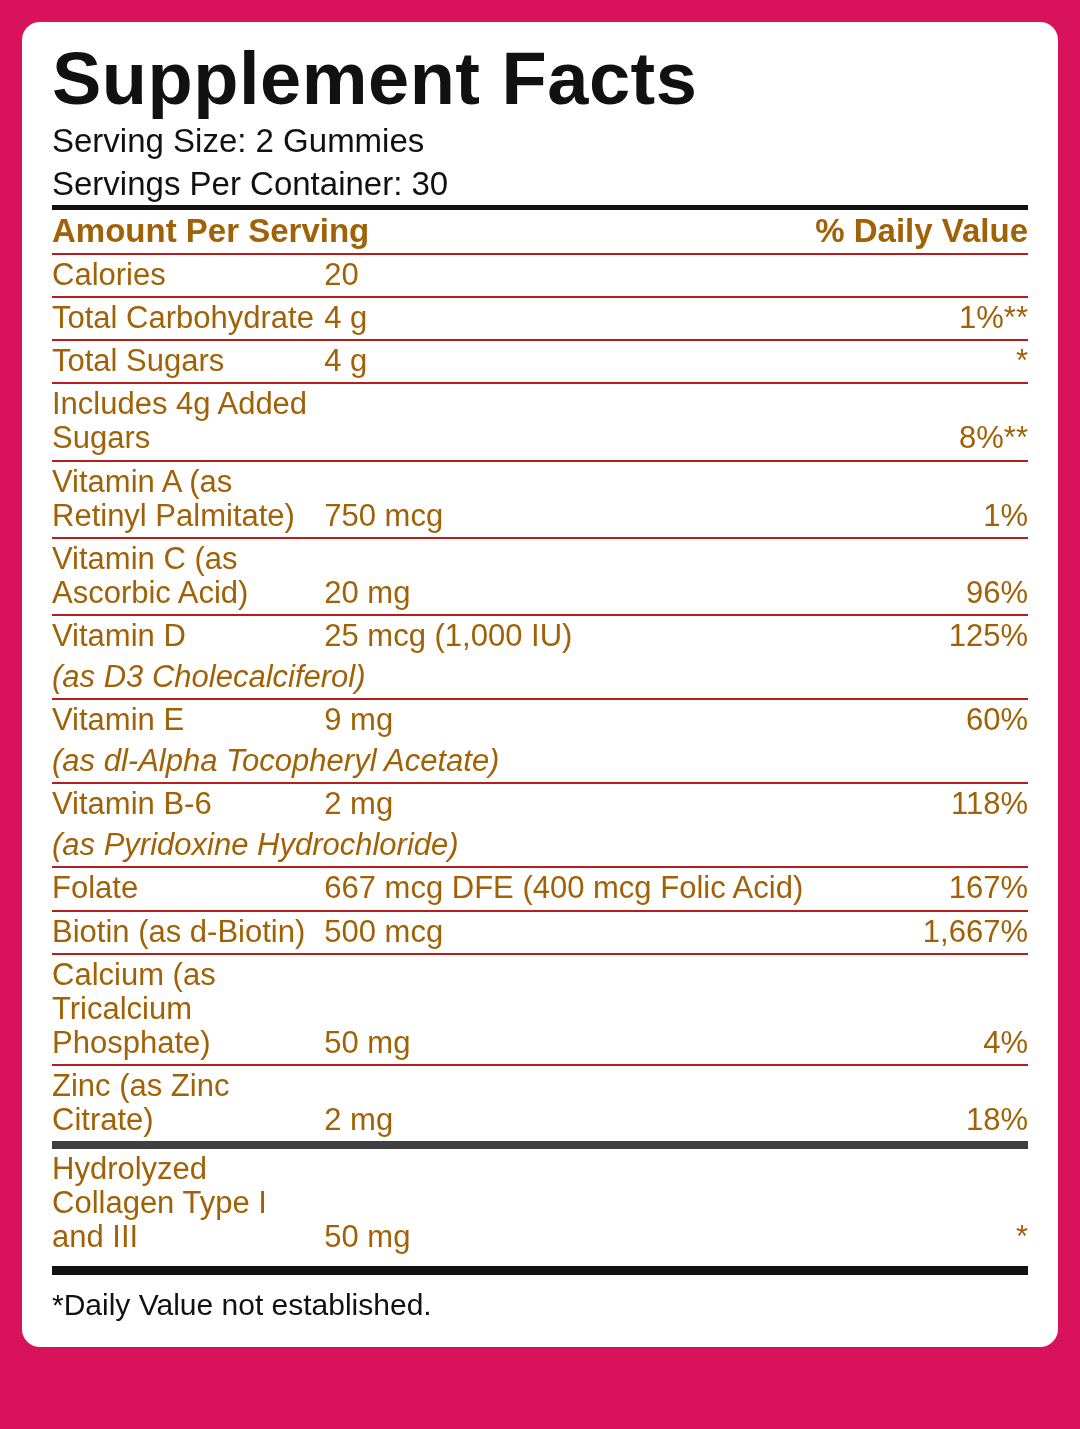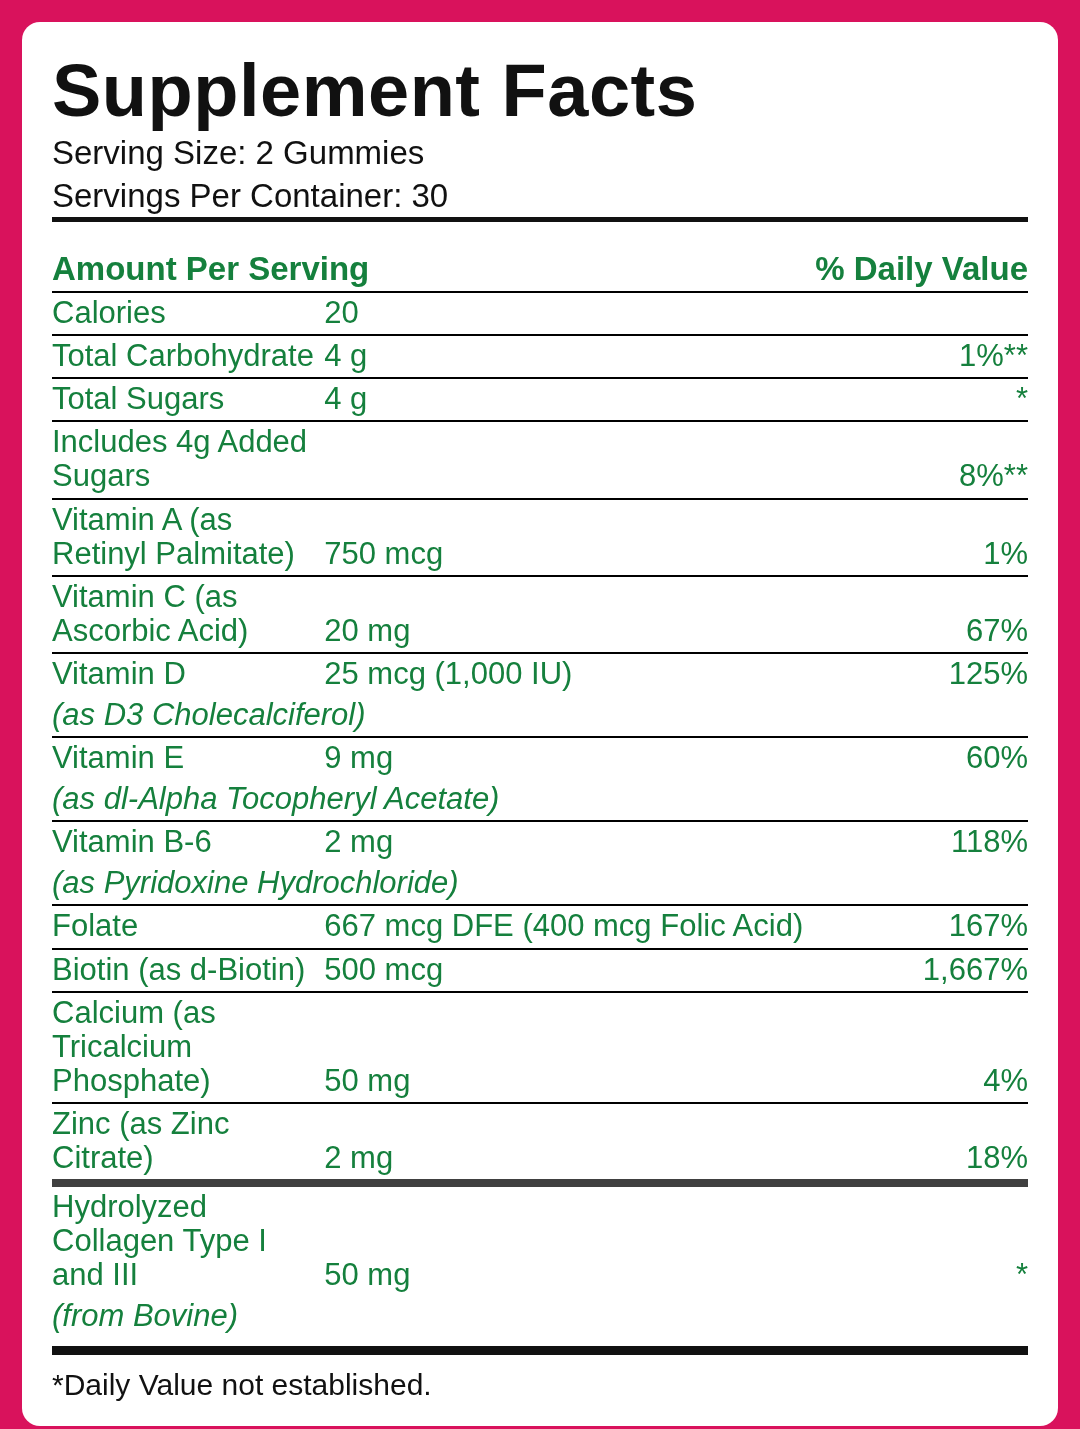--- a/index.html
+++ b/index.html
@@ -30,21 +30,21 @@
     width: 1036px;
   }
 
   .sf-title {
     font-size: 74px;
     font-weight: bold;
     letter-spacing: 0.5px;
     line-height: 0.95;
     color: #111;
     white-space: nowrap;
-    margin-top: 16px;
+    margin-top: 4px;
     margin-bottom: 6px;
     transform: scaleX(1.0);
   }
 
   .serving-line {
     font-size: 33px;
     line-height: 1.28;
     color: #111;
   }
 
@@ -53,35 +53,34 @@
     margin-top: 8px;
   }
   .rule-med {
     border-top: 5px solid #111;
   }
 
   table.sf {
     width: 100%;
     border-collapse: collapse;
     font-size: 31px;
-    color: #15803d;
-    margin-top: 26px;
+    color: #a16207;
   }
 
   table.sf td {
     padding: 3px 0 4px 0;
     vertical-align: bottom;
     line-height: 1.1;
   }
 
   .c-name   { text-align: left; }
   .c-amount { text-align: left; white-space: nowrap; padding-left: 10px !important; }
   .c-dv     { text-align: right; white-space: nowrap; width: 150px; padding-left: 12px !important; }
 
-  tr.brow td { border-top: 2px solid #000000; }
+  tr.brow td { border-top: 2px solid #b91c1c; }
   tr.nolinetop td { border-top: none; font-style: italic; }
 
   .hdr td {
     font-weight: bold;
     font-size: 33px;
     padding-bottom: 6px;
   }
 
   .indent1 { padding-left: 34px; }
   .indent2 { padding-left: 52px; }
@@ -148,21 +147,21 @@
 
         <tr class="brow">
           <td class="c-name">Vitamin A (as Retinyl Palmitate)</td>
           <td class="c-amount">750 mcg</td>
           <td class="c-dv">1%</td>
         </tr>
 
         <tr class="brow">
           <td class="c-name">Vitamin C (as Ascorbic Acid)</td>
           <td class="c-amount">20 mg</td>
-          <td class="c-dv">67%</td>
+          <td class="c-dv">96%</td>
         </tr>
 
         <tr class="brow">
           <td class="c-name">Vitamin D</td>
           <td class="c-amount">25 mcg (1,000 IU)</td>
           <td class="c-dv">125%</td>
         </tr>
         <tr class="nolinetop">
           <td class="c-name sub-line" colspan="3">(as D3 Cholecalciferol)</td>
         </tr>
@@ -208,23 +207,20 @@
           <td class="c-name">Zinc (as Zinc Citrate)</td>
           <td class="c-amount">2 mg</td>
           <td class="c-dv">18%</td>
         </tr>
 
         <tr class="thick-sep">
           <td class="c-name">Hydrolyzed Collagen Type I and III</td>
           <td class="c-amount">50 mg</td>
           <td class="c-dv">*</td>
         </tr>
-        <tr class="nolinetop">
-          <td class="c-name sub-line" colspan="3">(from Bovine)</td>
-        </tr>
       </tbody>
     </table>
 
     <div class="rule-thick"></div>
 
     <div class="footnotes">
       <div>*Daily Value not established.</div>
 
     </div>
 

